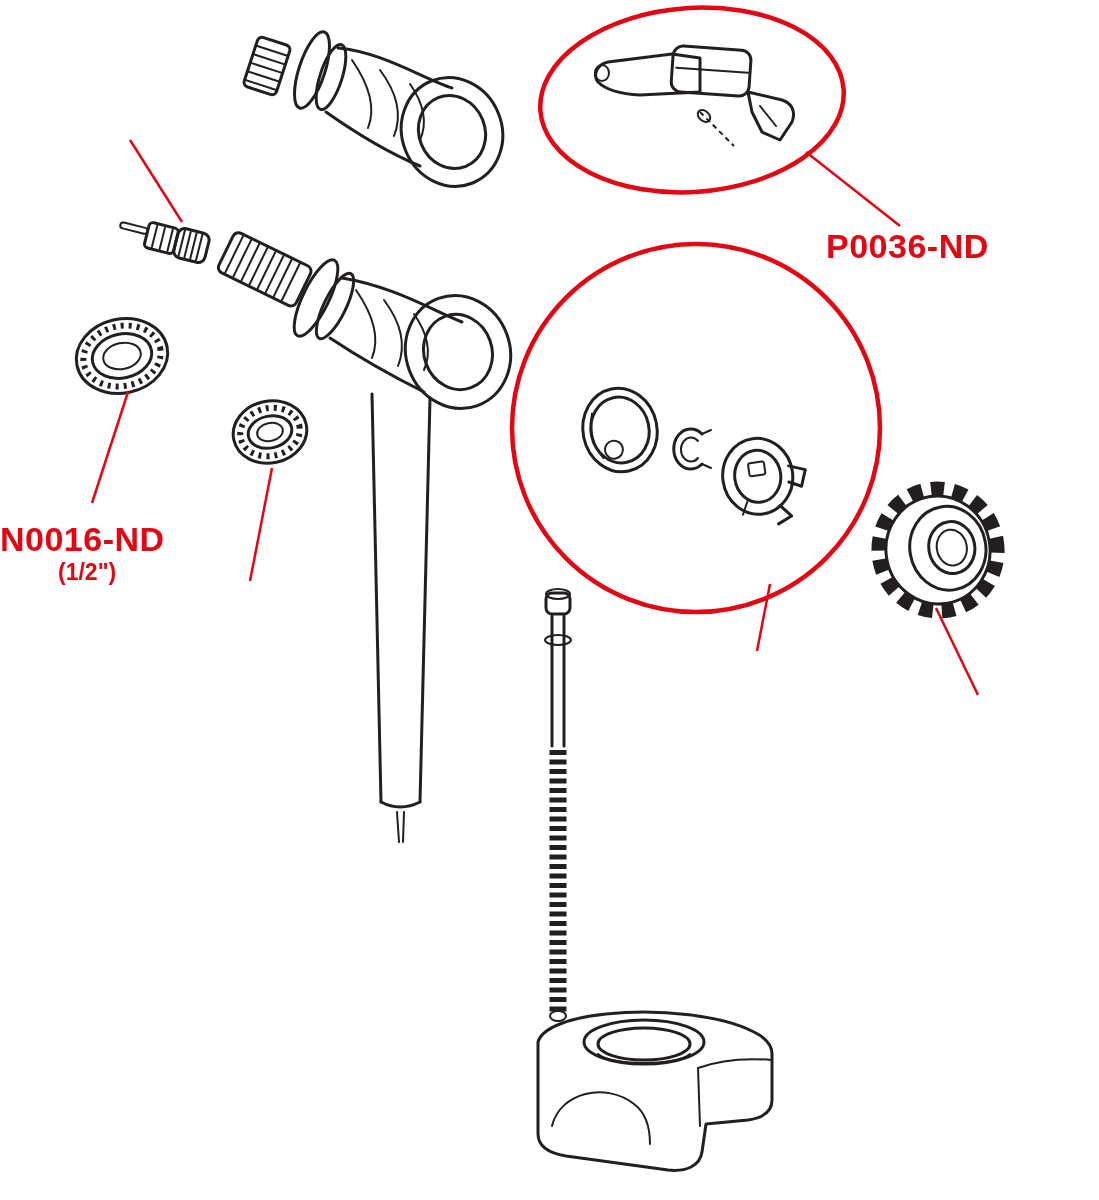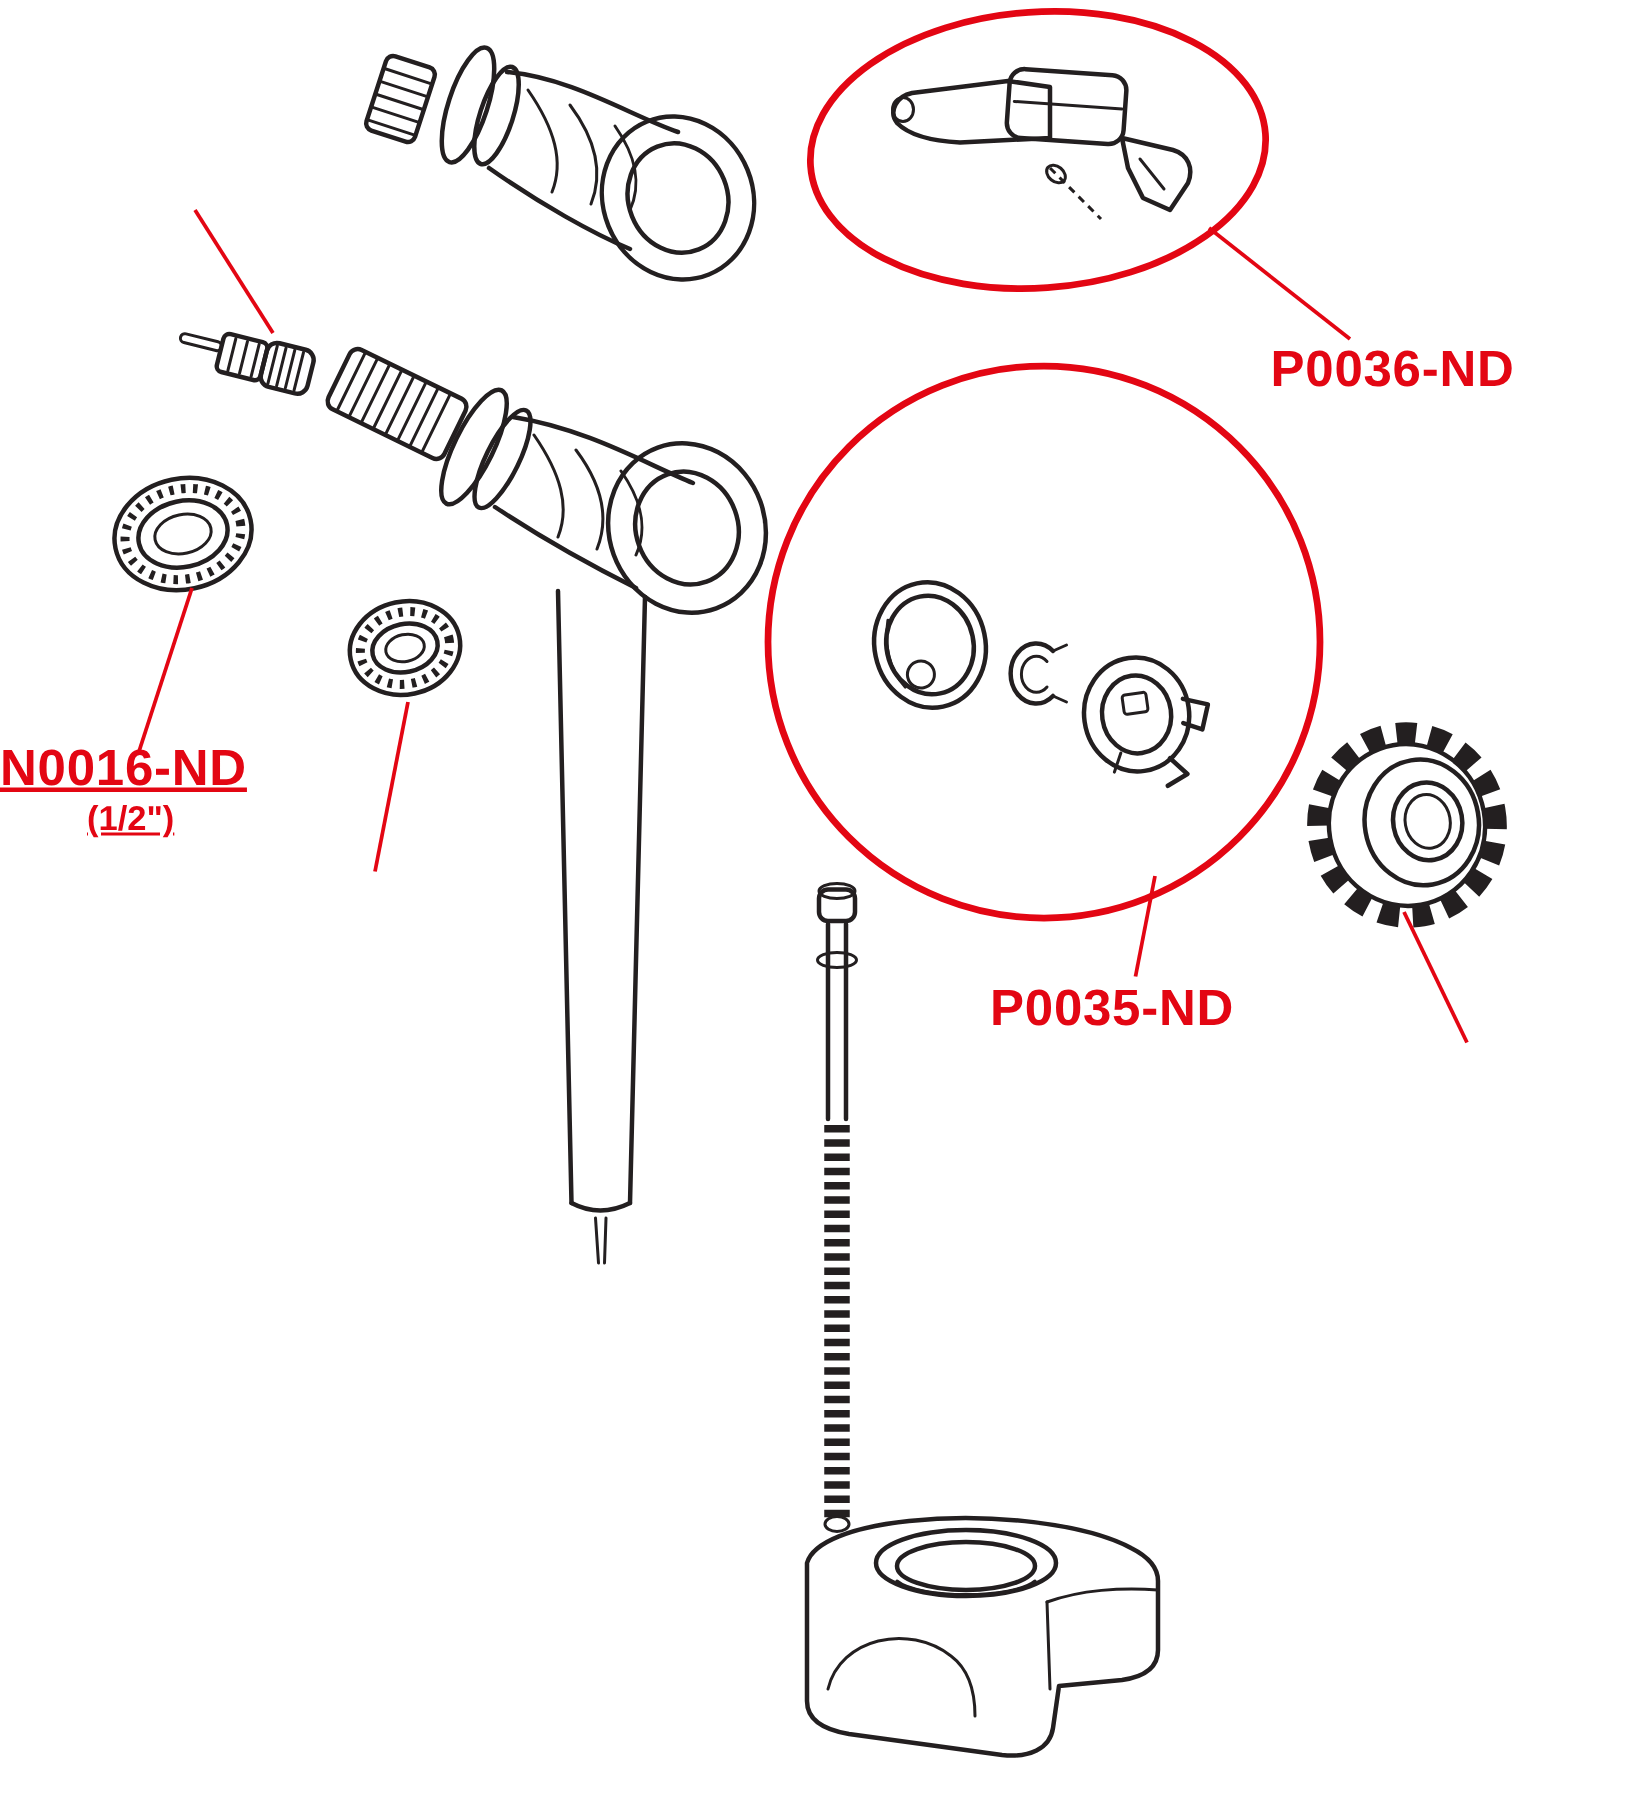--- a/index.html
+++ b/index.html
@@ -176,28 +176,25 @@
 
     <line class="red-line" x1="130" y1="140" x2="182" y2="222"></line>
     <line class="red-line" x1="900" y1="226" x2="806" y2="152"></line>
     <line class="red-line" x1="92" y1="503" x2="128" y2="392"></line>
     <line class="red-line" x1="250" y1="581" x2="272" y2="468"></line>
     <line class="red-line" x1="757" y1="651" x2="770" y2="584"></line>
     <line class="red-line" x1="978" y1="695" x2="936" y2="608"></line>
   </svg>
 
 
-  <div class="part-label" style="left:826px;top:227px;margin-left:21px;">
+  <div class="part-label" style="left:826px;top:227px;">
     <span>P0036-ND</span>
   </div>
 
-  <div class="part-label" style="left:0px;top:493px;text-decoration:underline;">
+  <div class="part-label" style="left:0px;top:520px;">
     <div>N0016-ND</div>
     <div class="size-note" style="margin-left:58px;">(1/2")</div>
   </div>
 
 
-  <div class="part-label" style="left:660px;top:653px;">
-    <span>P0035-ND</span>
-  </div>
 
 
 </div>
 
 </body></html>

